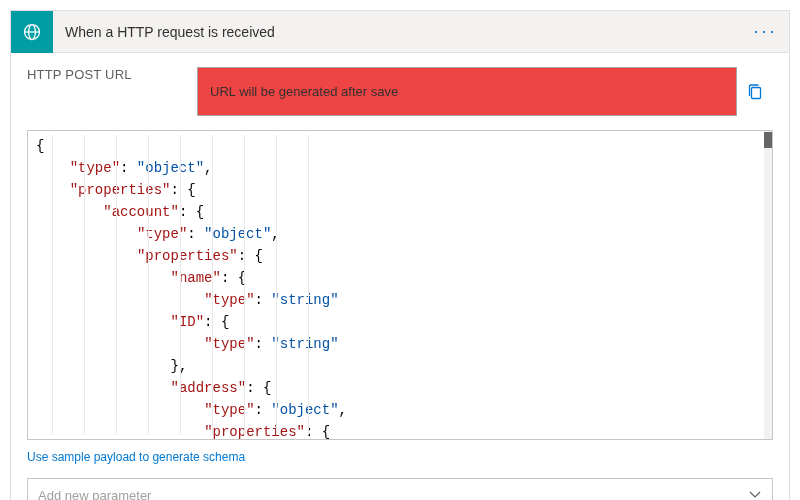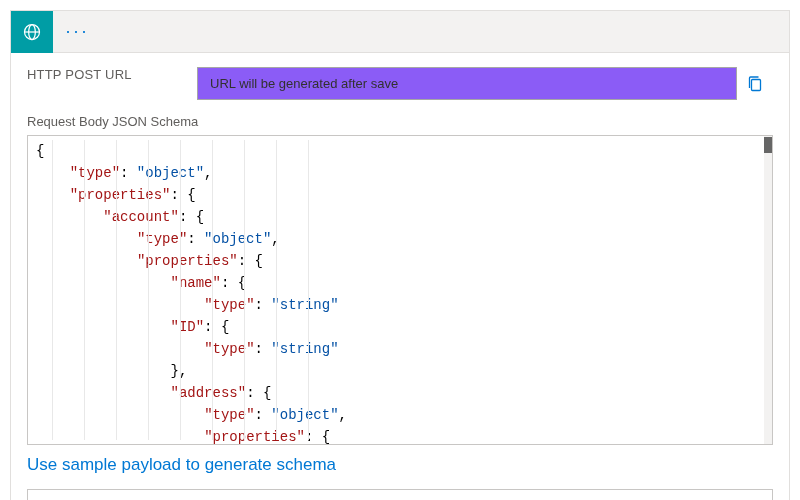--- a/index.html
+++ b/index.html
@@ -53,23 +53,23 @@
       margin-bottom: 14px;
     }
     .url-label {
       width: 170px;
       color: #605e5c;
       font-size: 13px;
       letter-spacing: 0.2px;
     }
     .url-box {
       flex: 1;
-      background: #8b5cf6;
+      background: #ef4444;
       color: #323130;
-      padding: 8px 12px;
+      padding: 16px 12px;
       font-size: 13px;
       border: 1px solid #a6a6a6;
     }
     .copy-btn {
       width: 36px;
       display: flex;
       align-items: center;
       justify-content: center;
       color: #0078d4;
       cursor: pointer;
@@ -114,21 +114,21 @@
       top: 1px;
       width: 8px;
       height: 16px;
       background: #666;
     }
     .punct { color: #000; }
     .key { color: #a31515; }
     .str { color: #0451a5; }
     .link {
       color: #0078d4;
-      font-size: 17px;
+      font-size: 12px;
       margin: 10px 0 14px 0;
       cursor: pointer;
       display: inline-block;
     }
     .param-row {
       display: flex;
       align-items: center;
       border: 1px solid #c8c6c4;
       height: 34px;
       padding: 0 10px;
@@ -149,37 +149,37 @@
 <div class="card">
 
   <div class="header">
     <div class="header-icon">
       <svg width="20" height="20" viewBox="0 0 24 24" fill="none" stroke="white" stroke-width="1.5">
         <circle cx="12" cy="12" r="9"></circle>
         <ellipse cx="12" cy="12" rx="4" ry="9"></ellipse>
         <line x1="3" y1="12" x2="21" y2="12"></line>
       </svg>
     </div>
+    <div class="header-title">When a HTTP request is received</div>
     <div class="header-more">···</div>
   </div>
 
   <div class="body">
 
     <div class="row-url">
       <div class="url-label">HTTP POST URL</div>
       <div class="url-box">URL will be generated after save</div>
       <div class="copy-btn">
         <svg width="16" height="18" viewBox="0 0 16 18" fill="none" stroke="#0078d4" stroke-width="1.3">
           <rect x="4.5" y="4.5" width="9" height="11" rx="1"></rect>
           <path d="M2.5 13 V3 a1 1 0 0 1 1 -1 h8"></path>
         </svg>
       </div>
     </div>
 
-    <div class="schema-label">Request Body JSON Schema</div>
 
     <div class="schema-box">
       <div class="guide" style="left:24px"></div>
       <div class="guide" style="left:56px"></div>
       <div class="guide" style="left:88px"></div>
       <div class="guide" style="left:120px"></div>
       <div class="guide" style="left:152px"></div>
       <div class="guide" style="left:184px"></div>
       <div class="guide" style="left:216px"></div>
       <div class="guide" style="left:248px"></div>

